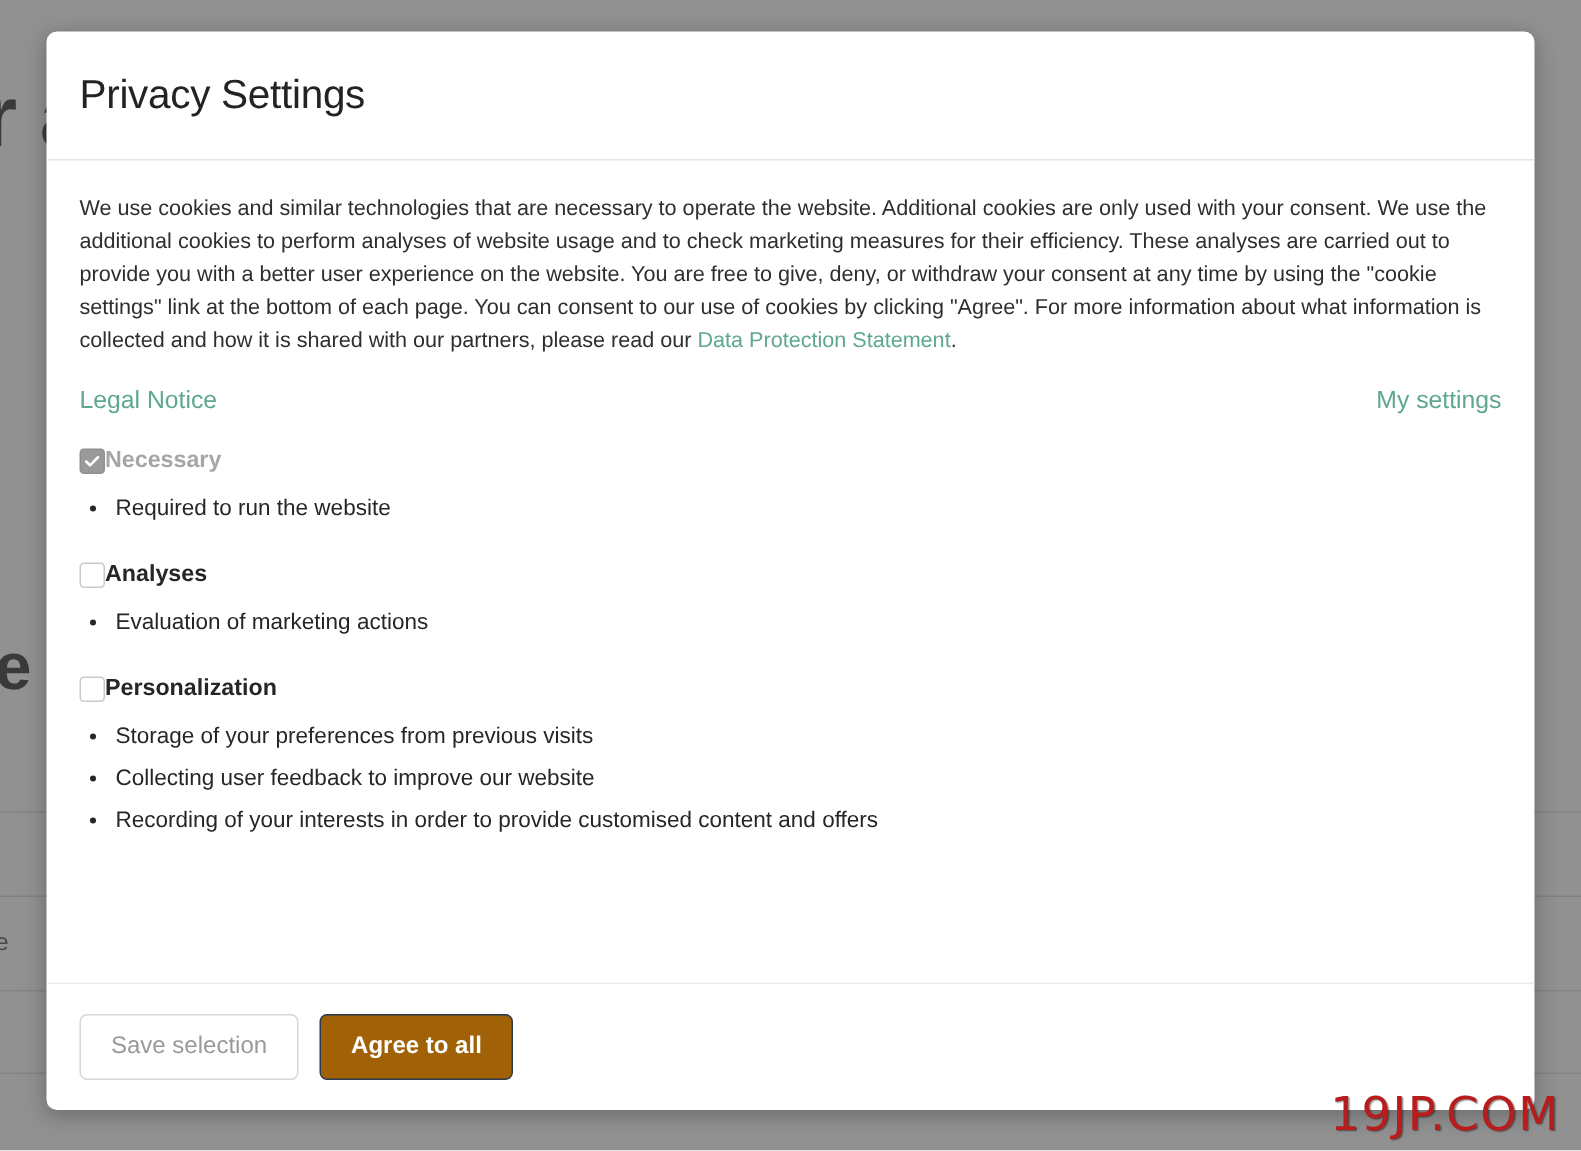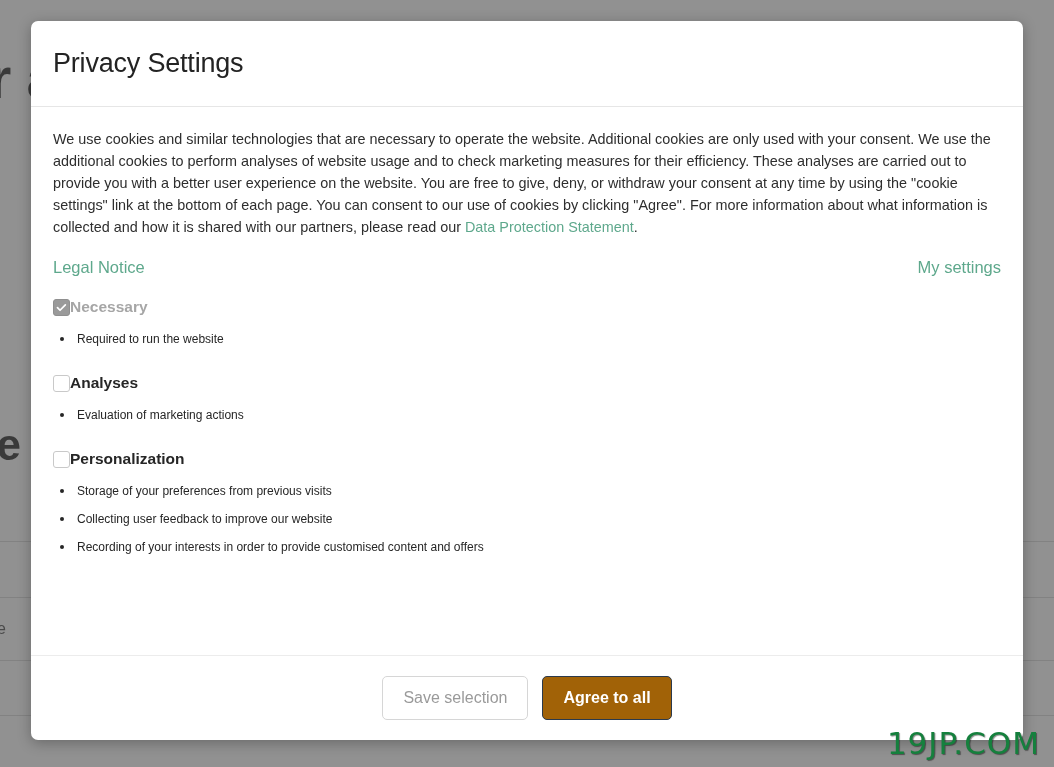--- a/index.html
+++ b/index.html
@@ -190,42 +190,42 @@
     font-weight: 700;
   }
   ul.bullets {
     list-style: none;
     margin: 7px 0 0 0;
     padding: 0;
   }
   ul.bullets li {
     position: relative;
     padding-left: 24px;
-    font-size: 12px;
+    font-size: 15px;
     line-height: 28px;
     color: #262626;
   }
   ul.bullets li::before {
     content: "";
     position: absolute;
     left: 7px;
     top: 12px;
     width: 4px;
     height: 4px;
     border-radius: 50%;
     background: #262626;
   }
 
   #modal-footer {
     flex: 0 0 85px;
     height: 85px;
     border-top: 1px solid #ececec;
     display: flex;
     align-items: center;
-    justify-content: center;
+    justify-content: flex-start;
     gap: 14px;
     padding: 16px 22px;
     box-sizing: border-box;
   }
   .btn {
     font-family: "Liberation Sans", sans-serif;
     font-size: 16px;
     border-radius: 5px;
     padding: 11px 20px;
     cursor: pointer;
@@ -243,21 +243,21 @@
     font-weight: 700;
   }
 
   
   #watermark {
     position: absolute;
     right: 14px;
     bottom: 6px;
     font-size: 31px;
     letter-spacing: 1px;
-    color: #15803d;
+    color: #b91c1c;
     text-shadow: 1px 1px 1px rgba(0,0,0,0.45);
     font-family: "DejaVu Sans", sans-serif;
     pointer-events: none;
   }
 </style>
 </head>
 <body>
 
 <div id="bg-page">
   <div id="bg-heading">tr                                                                                      an</div>

